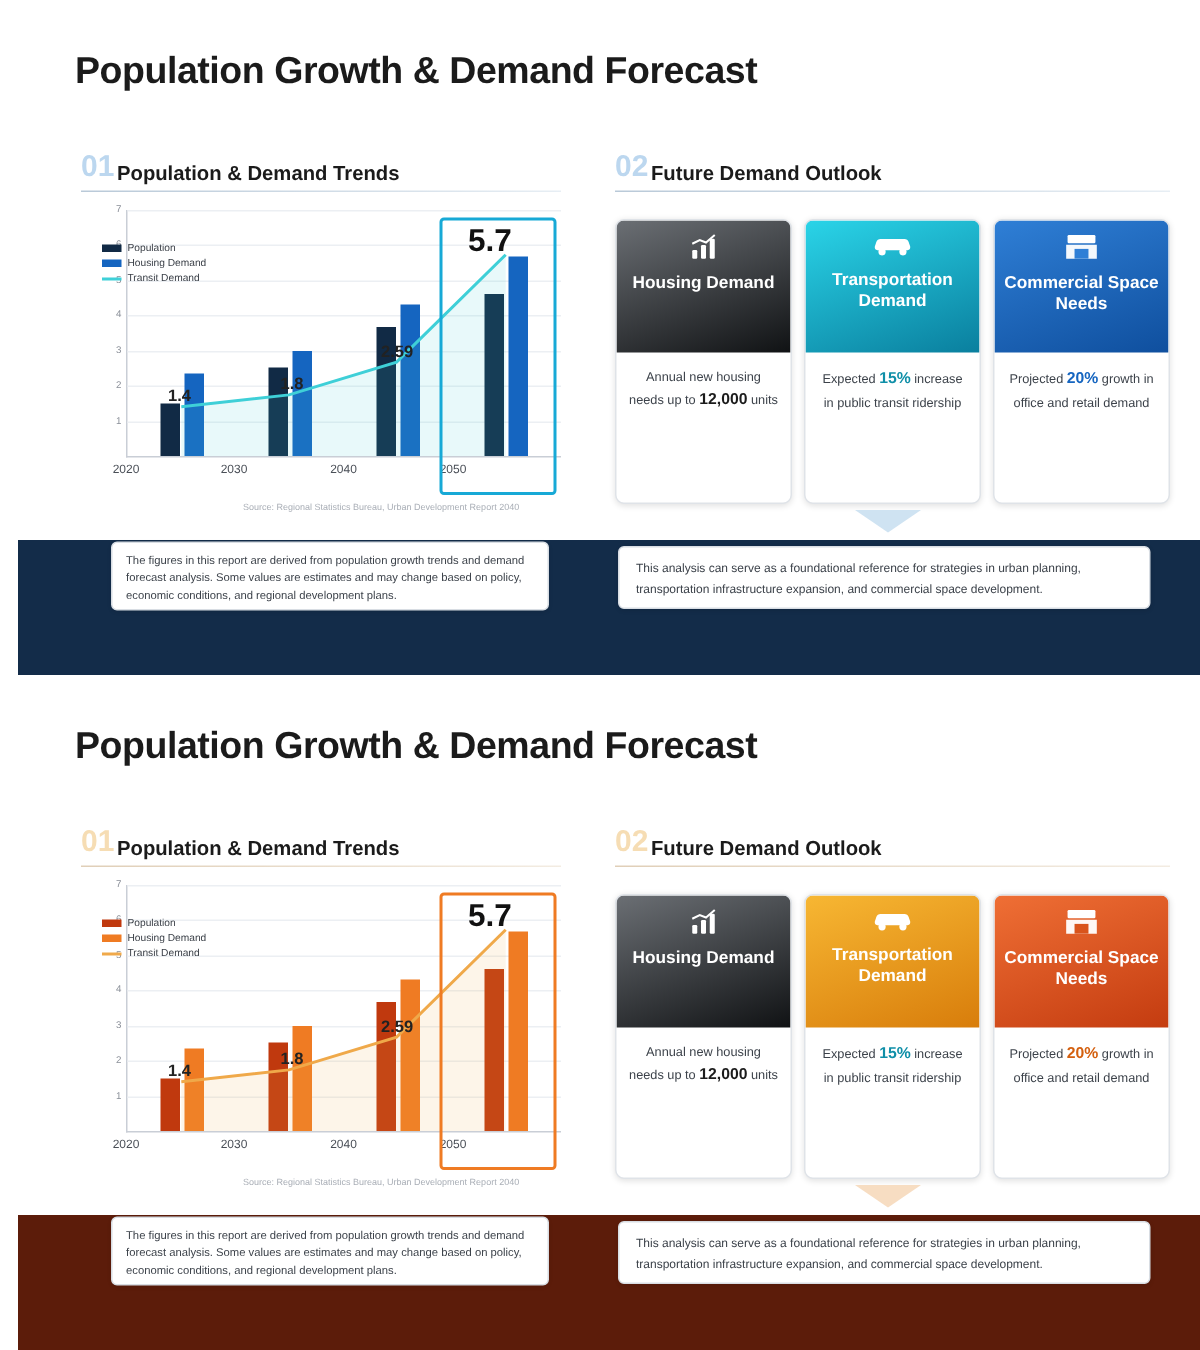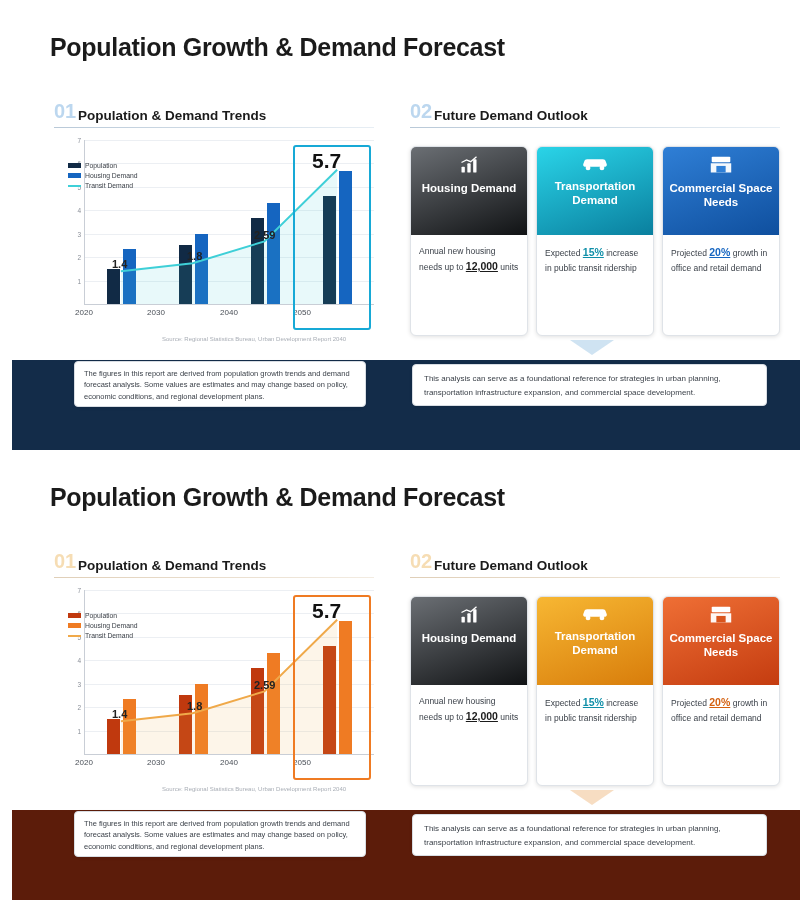--- a/index.html
+++ b/index.html
@@ -76,22 +76,22 @@
     box-shadow:0 1px 3px rgba(0,0,0,0.10);
     padding:6px 9px; font-size:7.5px; line-height:1.5; color:#3c424a;
   }
 
   
   .cards { position:absolute; left:398px; top:146px; width:370px; height:190px; display:flex; gap:8px; }
   .card { flex:1; background:#fff; border:1px solid #dfe3e8; border-radius:6px; box-shadow:0 1px 4px rgba(0,0,0,0.12); overflow:hidden; display:flex; flex-direction:column; }
   .card .top { height:88px; display:flex; flex-direction:column; align-items:center; justify-content:flex-start; padding-top:8px; }
   .card .icon { font-size:19px; line-height:1; margin-bottom:4px; color:#fff; }
   .card .ctitle { font-size:11.5px; font-weight:bold; color:#fff; text-align:center; line-height:1.2; }
-  .card .body { flex:1; padding:9px 8px; font-size:8.5px; line-height:1.65; color:#3c424a; text-align:left; }
-  .card .body b { font-size:10.5px;text-decoration:underline; }
+  .card .body { flex:1; padding:9px 8px; font-size:8.5px; line-height:1.65; color:#3c424a; text-align:center; }
+  .card .body b { font-size:10.5px; }
 
   .arrow { position:absolute; width:0; height:0; border-left:22px solid transparent; border-right:22px solid transparent; }
   .blue .arrow { border-top:15px solid #cfe3f2; left:558px; top:340px; }
   .orange .arrow { border-top:15px solid #f7ddc2; left:558px; top:340px; }
 
   .concbox { position:absolute; left:400px; top:364px; width:355px; height:42px; background:#fff; border:1px solid #d8dde3; border-radius:4px; box-shadow:0 1px 3px rgba(0,0,0,0.10); padding:7px 11px; font-size:8px; line-height:1.7; color:#3c424a; }
 </style>
 </head>
 <body>
 

